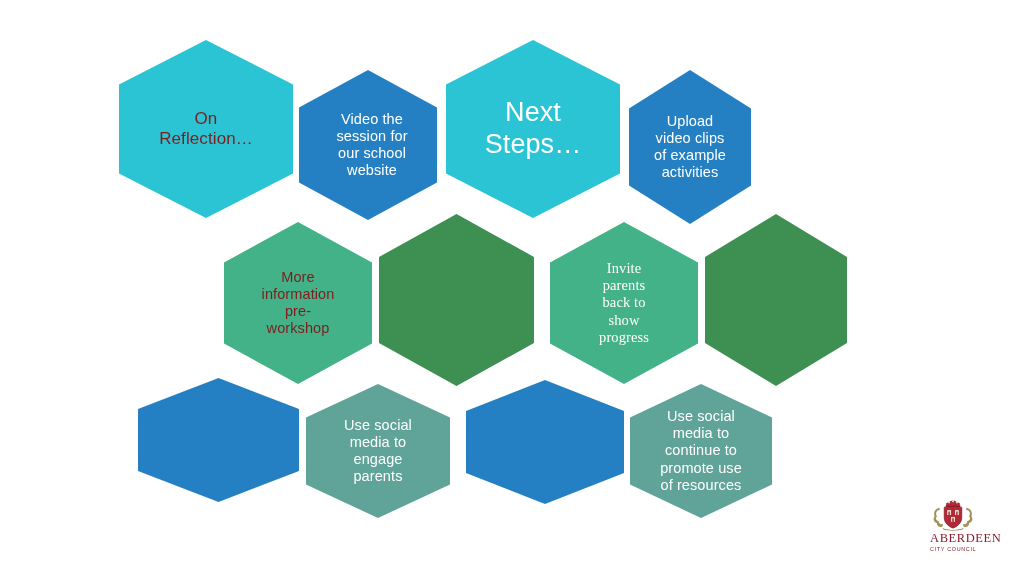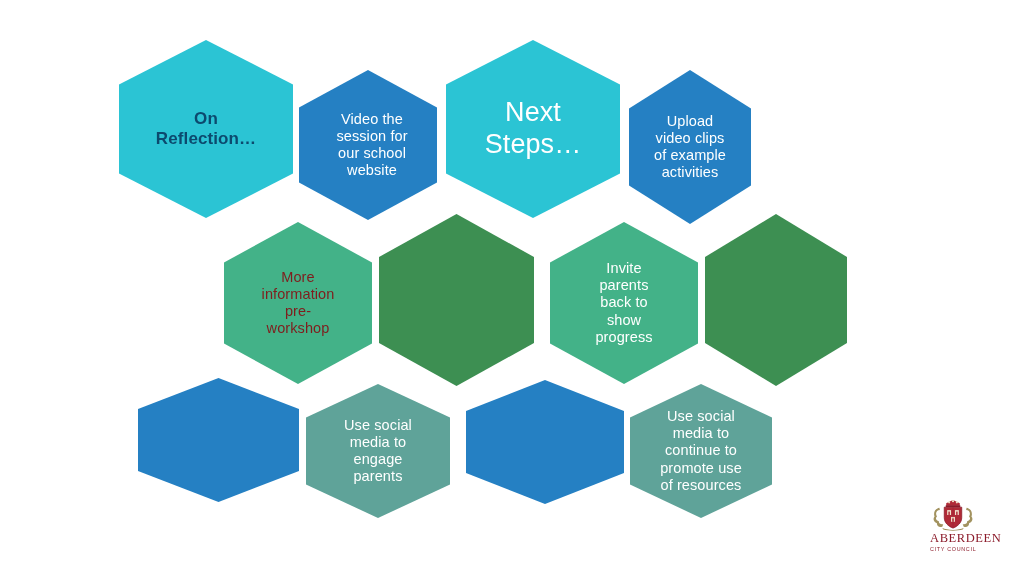--- a/index.html
+++ b/index.html
@@ -91,21 +91,21 @@
     margin-top: 2px;
     white-space: nowrap;
   }
 </style>
 </head>
 <body>
 
 <div id="slide" style="background-color: rgb(255, 255, 255);">
 
   <div class="hex hex-r1c1" style="background-color: rgb(43, 196, 212);">
-    <span class="hex-label" style="color: #0c4a6e; font-weight: bold;">On
+    <span class="hex-label" style="color: #7f1d1d;">On
 Reflection…</span>
   </div>
 
   <div class="hex hex-r1c2" style="background-color: rgb(37, 128, 195);">
     <span class="hex-label" style="color: rgb(255, 255, 255);">Video the
 session for
 our school
 website</span>
   </div>
 
@@ -125,21 +125,21 @@
     <span class="hex-label" style="color: #7f1d1d;">More
 information
 pre-
 workshop</span>
   </div>
 
   <div class="hex hex-r2c2" style="background-color: rgb(61, 143, 82);">
     <span class="hex-label" style="color: rgb(255, 255, 255);"></span>
   </div>
 
-  <div class="hex hex-r2c3" style="background-color: rgb(67, 178, 136);">
+  <div class="hex hex-r2c3" style="background-color: rgb(67, 178, 136); font-family: Liberation Serif, serif;">
     <span class="hex-label" style="color: rgb(255, 255, 255);">Invite
 parents
 back to
 show
 progress</span>
   </div>
 
   <div class="hex hex-r2c4" style="background-color: rgb(61, 143, 82);">
     <span class="hex-label" style="color: rgb(255, 255, 255);"></span>
   </div>

